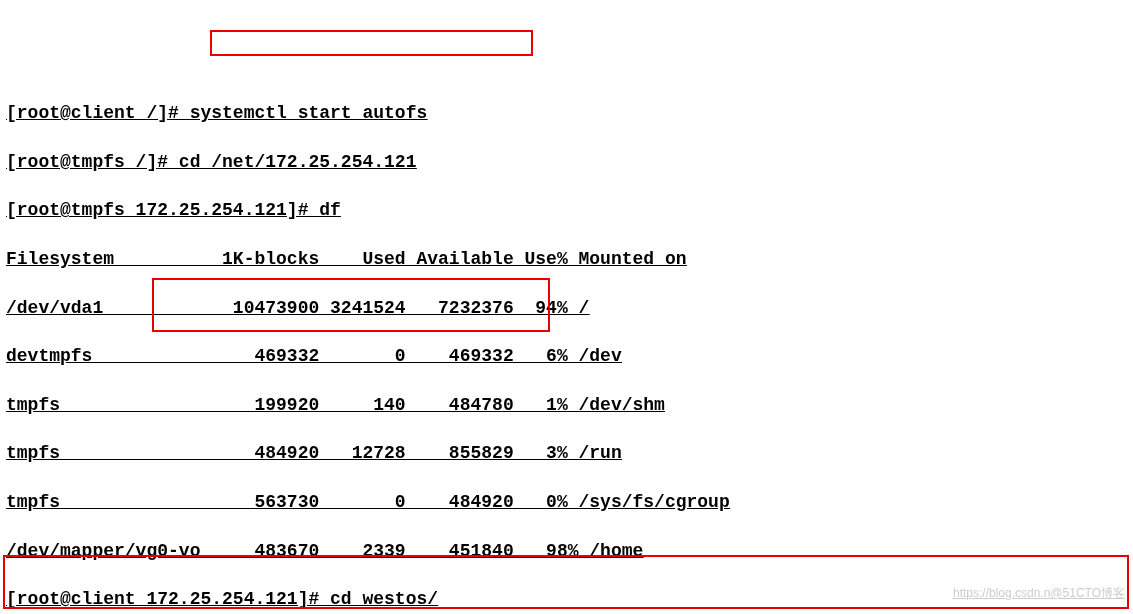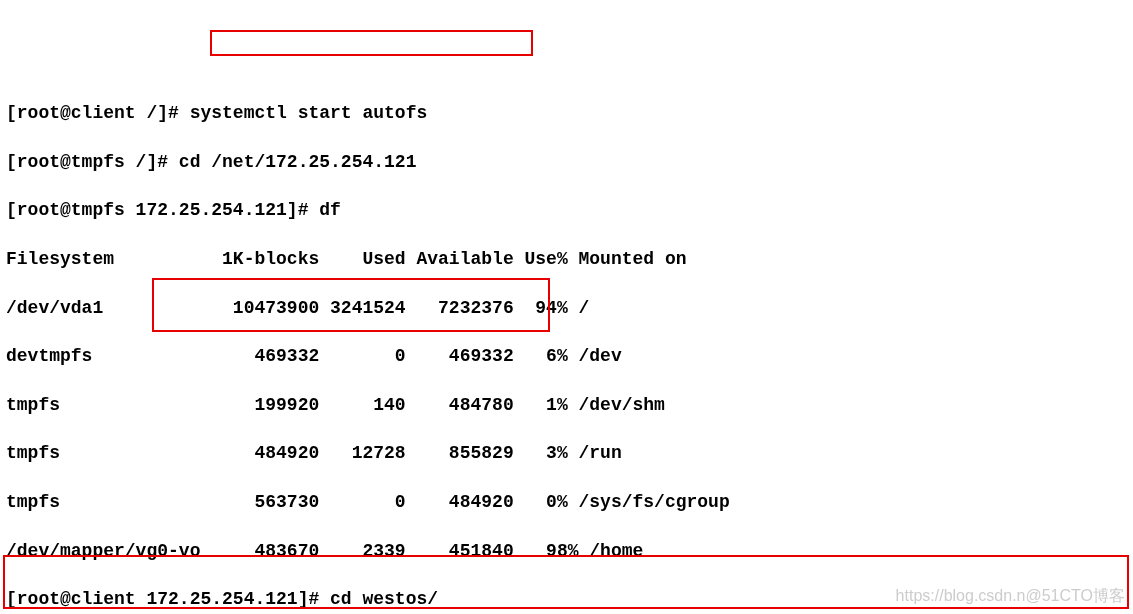--- a/index.html
+++ b/index.html
@@ -1,15 +1,15 @@
 <!DOCTYPE html>
 <html><head>
   <meta charset="utf-8">
   <style>
-    * { margin: 0; padding: 0; box-sizing: border-box; }
+    * { margin: 0; padding: 0; box-sizing: border-box; text-decoration: underline; }
     body {
       font-family: "Courier New", monospace;
       font-size: 18px;
       font-weight: bold;
       background: #ffffff;
       color: #000000;
       line-height: 1.35;
       padding: 4px 6px;
       width: 1133px;
       white-space: pre;
@@ -51,21 +51,21 @@
       position: absolute;
       top: 617px;
       left: 37px;
     }
     .watermark {
       position: absolute;
       right: 8px;
       top: 585px;
       color: #cccccc;
       font-family: Arial, sans-serif;
-      font-size: 16px;
+      font-size: 12px;
       font-weight: normal;
     }
   </style>
 </head>
 <body>
 
 
 
 <div class="line">[root@client /]# systemctl start autofs</div>
 <div class="line">[root@tmpfs /]# cd /net/172.25.254.121</div>

